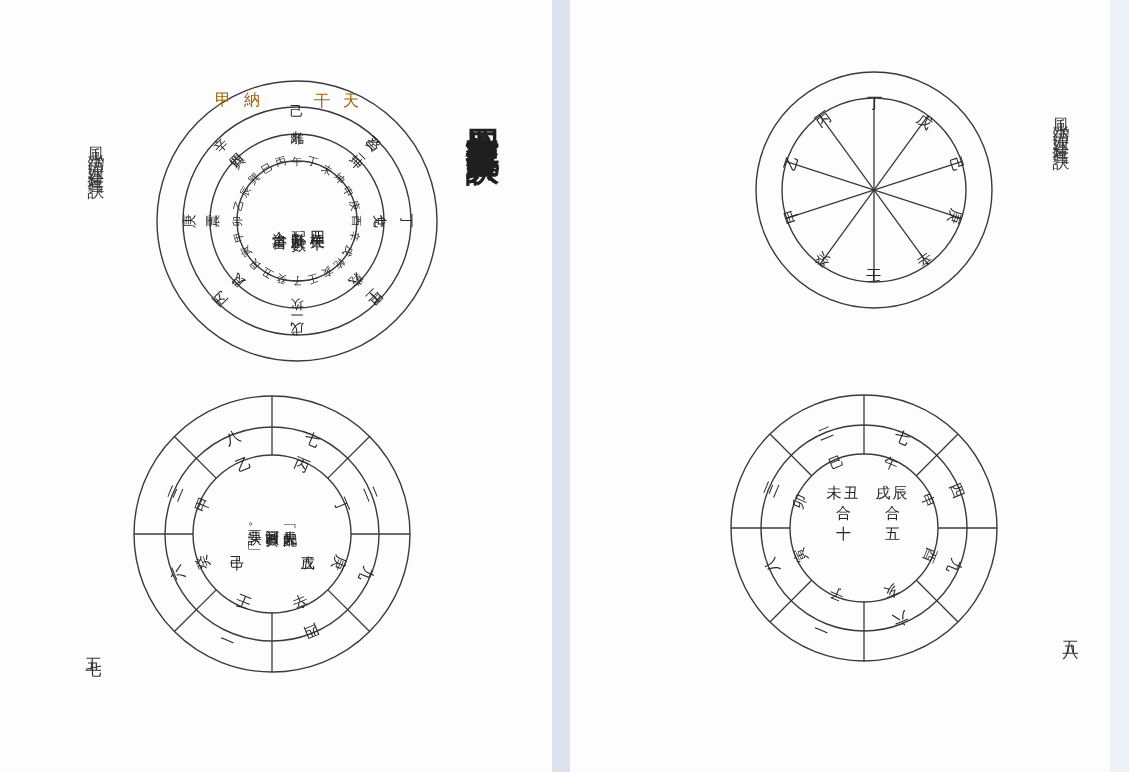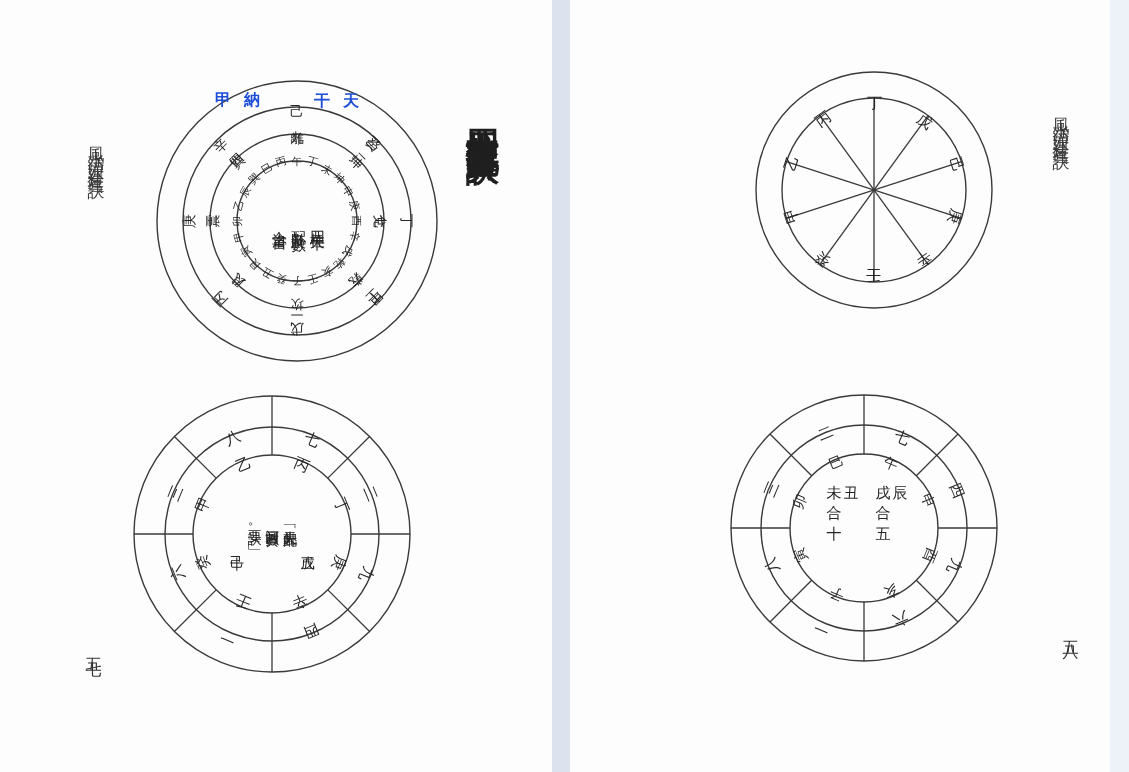--- a/index.html
+++ b/index.html
@@ -27,41 +27,41 @@
     writing-mode:vertical-rl;text-orientation:upright;
     font-size:16px;letter-spacing:3px;color:#333;
   }
   #main-title{
     position:absolute;transform:translateX(-50%);
     writing-mode:vertical-rl;text-orientation:upright;
     font-size:33px;letter-spacing:2px;font-weight:600;color:#1f1f1f;
   }
   .corner-label{
     position:absolute;transform:translate(-50%,-50%);
-    font-size:16px;letter-spacing:13px;white-space:nowrap;color:#1d4ed8;font-weight:bold;
+    font-size:16px;letter-spacing:13px;white-space:nowrap;color:#a16207;
   }
   .caption{
     position:absolute;transform:translate(-50%,-50%);
     font-size:19px;letter-spacing:5px;white-space:nowrap;
     font-weight:500;color:#2b2b2b;
   }
   .center-cols{
     position:absolute;transform:translate(-50%,-50%);
     writing-mode:vertical-rl;text-orientation:upright;
     line-height:1.12;color:#242424;
   }
   .center-cols > span{display:block;margin:0 2px;}
   #tl-center{font-size:15px;letter-spacing:2px;}
   #bl-center{font-size:14px;letter-spacing:1px;}
   #bl-center > span.low{margin-top:26px;}
   .br-center{
     position:absolute;transform:translate(-50%,-50%);
     display:flex;flex-direction:row-reverse;gap:15px;font-size:15px;color:#242424;
   }
-  .brg{display:flex;flex-direction:column;line-height:1.35;}
+  .brg{display:flex;flex-direction:column;align-items:center;line-height:1.35;}
   .brg .pair{letter-spacing:2px;white-space:nowrap;}
 </style>
 </head>
 <body>
 
 <div id="root" style="background: rgb(253, 253, 253);">
 
   <div class="strip" id="gutter" style="left: 552px; width: 18px; background: rgb(220, 227, 238);"></div>
   <div class="strip" id="edge-strip" style="left: 1110px; width: 19px; background: rgb(237, 241, 248);"></div>
 

